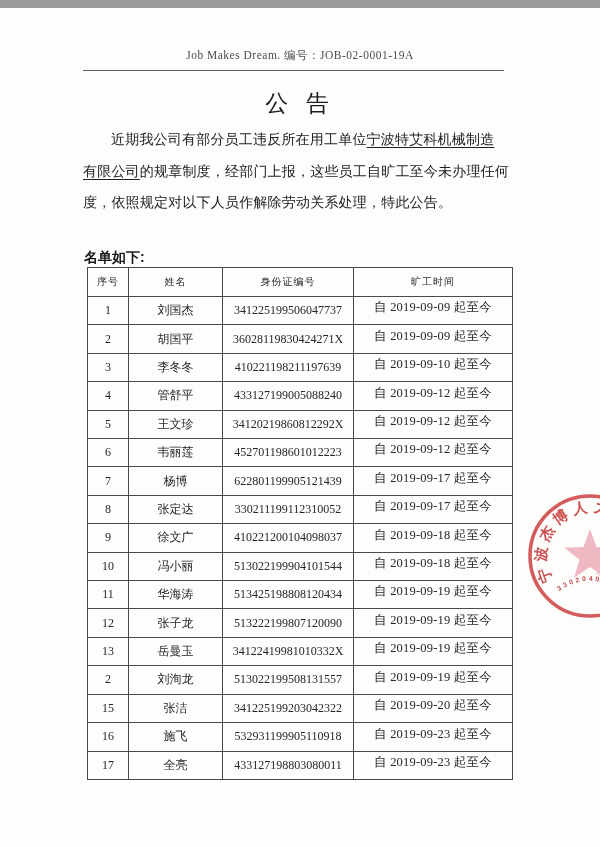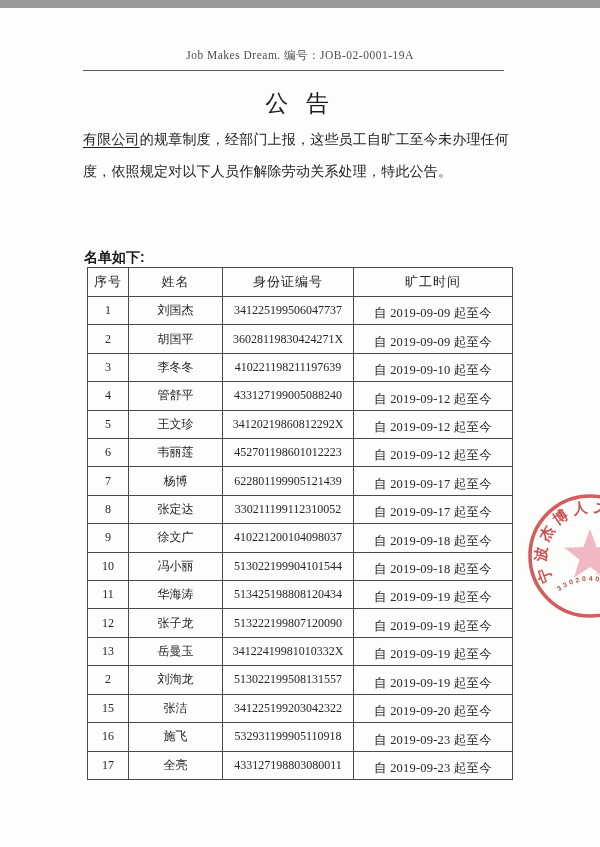--- a/index.html
+++ b/index.html
@@ -52,40 +52,41 @@
   table.roster col.c-name{width:94px;}
   table.roster col.c-id{width:131px;}
   table.roster col.c-date{width:159px;}
   table.roster th,table.roster td{
     border:1px solid #4a4a4a;
     text-align:center;vertical-align:middle;
     font-weight:400;color:#262626;
     font-family:"Liberation Serif","DejaVu Serif",serif;
     padding:0;overflow:hidden;
   }
-  table.roster th{font-size:13px;height:28px;letter-spacing:1px;}
+  table.roster th{font-size:10px;height:28px;letter-spacing:1px;}
   table.roster td{font-size:12px;}
   table.roster td.date-cell{
-    vertical-align:bottom;padding-bottom:2px;font-size:12.5px;letter-spacing:0.2px;
+    vertical-align:bottom;padding-bottom:8px;font-size:12.5px;letter-spacing:0.2px;
   }
   
   .stamp{position:absolute;left:500px;top:455px;width:150px;height:190px;}
   .stamp svg{display:block;}
 </style>
 </head>
 <body>
 
 <div class="page">
 
   <div class="doc-header">Job Makes Dream. 编号：JOB-02-0001-19A</div>
   <div class="header-rule"></div>
 
   <div class="doc-title">公 告</div>
 
   <div class="notice-body">
+    <div class="body-line indent"><span>近期我公司有部分员工违反所在用工单位</span><span class="u">宁波特艾科机械制造</span></div>
     <div class="body-line"><span class="u">有限公司</span><span>的规章制度，经部门上报，这些员工自旷工至今未办理任何</span></div>
     <div class="body-line">度，依照规定对以下人员作解除劳动关系处理，特此公告。</div>
   </div>
 
   <div class="list-label">名单如下:</div>
 
   <table class="roster">
     <colgroup>
       <col class="c-no">
         <col class="c-name">

